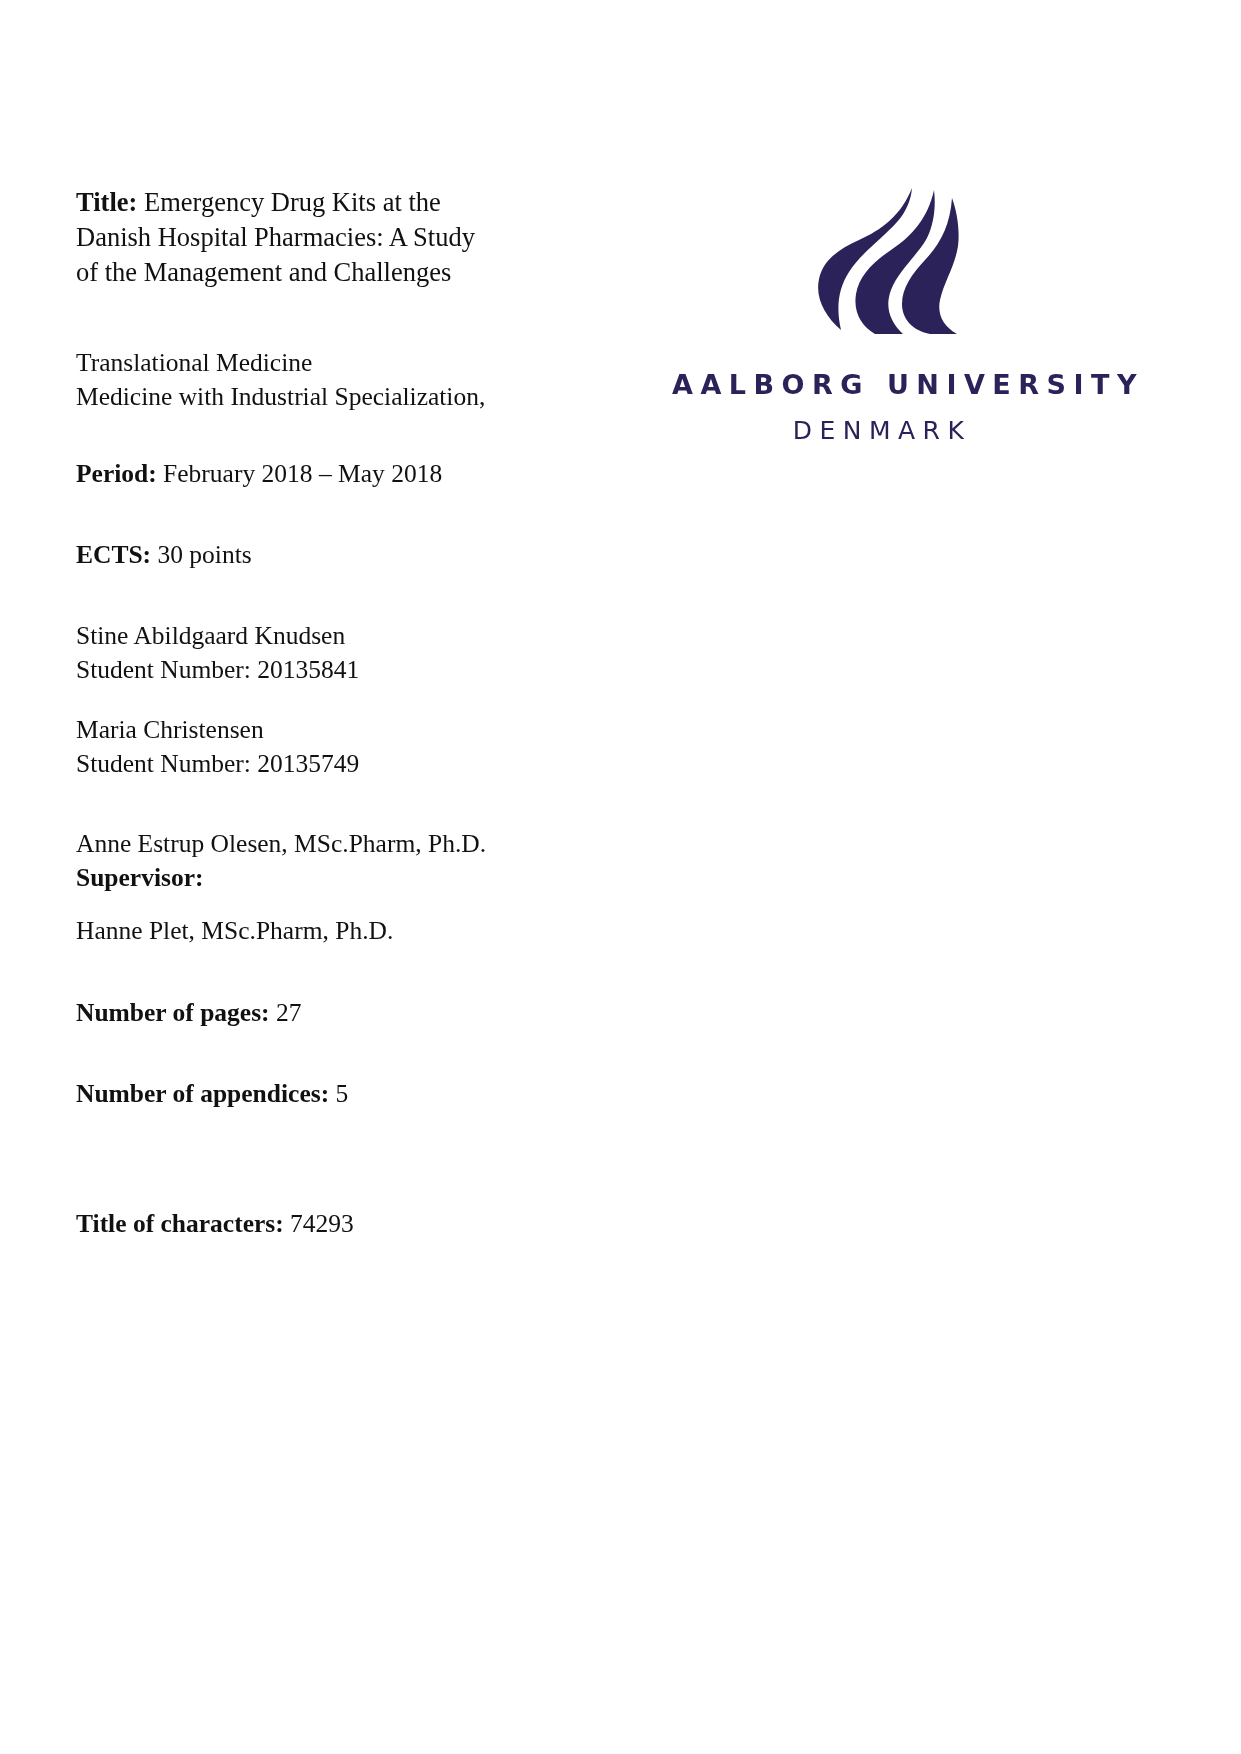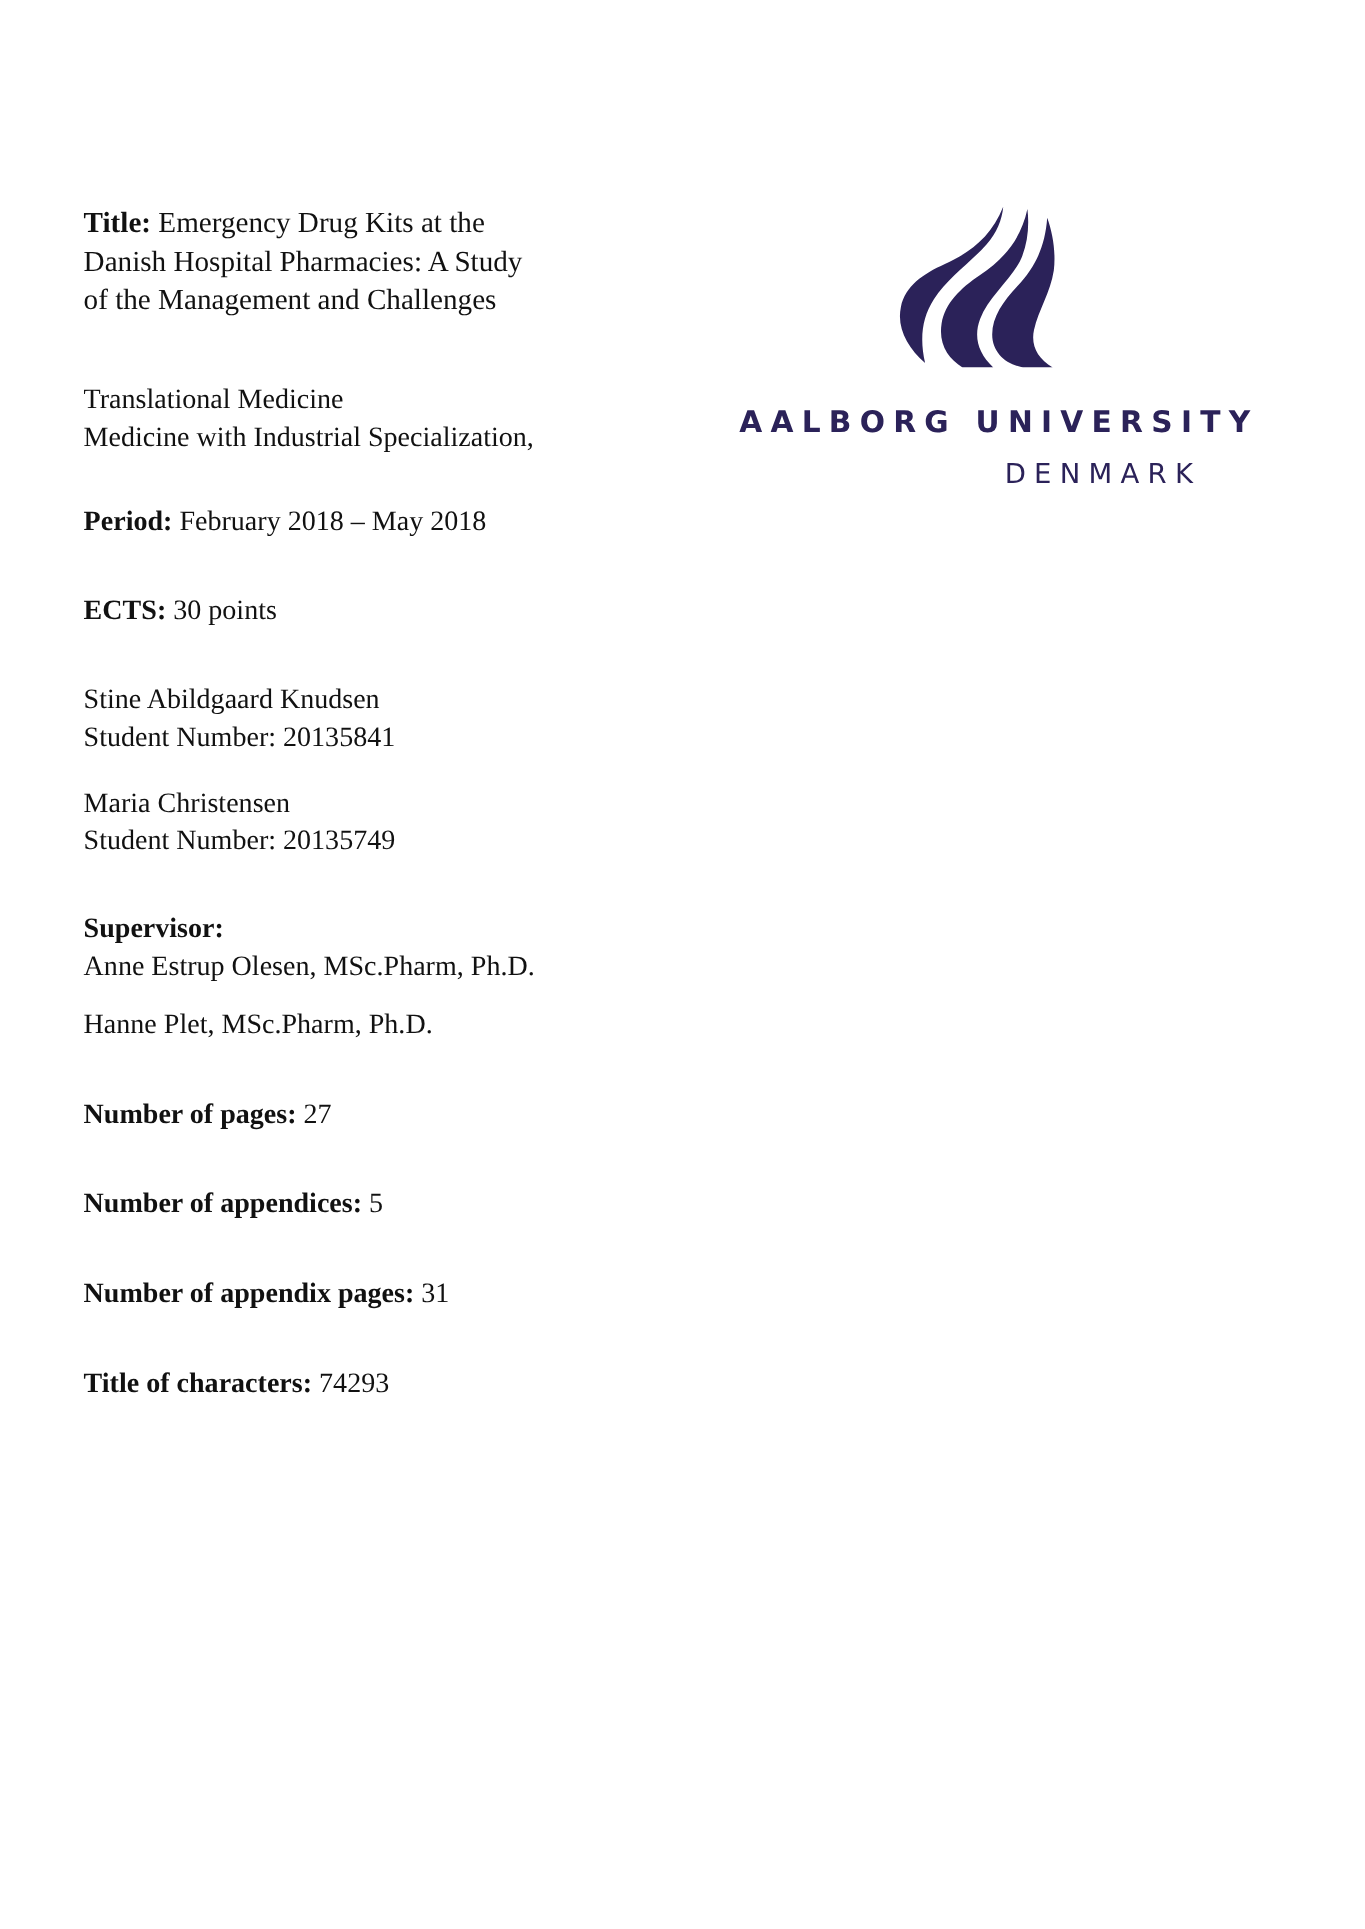--- a/index.html
+++ b/index.html
@@ -71,21 +71,21 @@
     font-size: 26.5px;
     line-height: 35px;
   }
 
   
   .logo-wrap {
     position: absolute;
     left: 672px;
     top: 186px;
     width: 420px;
-    text-align: right;
+    text-align: center;
   }
 
   .logo-mark {
     width: 170px;
     height: 148px;
     margin: 0 auto;
     display: block;
   }
 
   .logo-word {
@@ -146,22 +146,22 @@
       <div class="line">Stine Abildgaard Knudsen</div>
       <div class="line">Student Number: 20135841</div>
       <div class="gap-auth"></div>
       <div class="line">Maria Christensen</div>
       <div class="line">Student Number: 20135749</div>
     </div>
 
     <div class="gap-auth2"></div>
 
     <div class="block">
+      <div class="line">Anne Estrup Olesen, MSc.Pharm, Ph.D.</div>
       <div class="line lbl">Supervisor:</div>
-      <div class="line">Anne Estrup Olesen, MSc.Pharm, Ph.D.</div>
     </div>
 
     <div class="gap-sup"></div>
 
     <div class="block">
       <div class="line">Hanne Plet, MSc.Pharm, Ph.D.</div>
     </div>
 
     <div class="gap-stat"></div>
 
@@ -170,23 +170,20 @@
     </div>
 
     <div class="gap-stat"></div>
 
     <div class="block">
       <div class="line"><span class="lbl">Number of appendices:</span> <span class="val">5</span></div>
     </div>
 
     <div class="gap-stat"></div>
 
-    <div class="block">
-      <div class="line"><span class="lbl">Number of appendix pages:</span> <span class="val">31</span></div>
-    </div>
 
     <div class="gap-stat"></div>
 
     <div class="block">
       <div class="line"><span class="lbl">Title of characters:</span> <span class="val">74293</span></div>
     </div>
 
   </div>
 
   <div class="logo-wrap">

